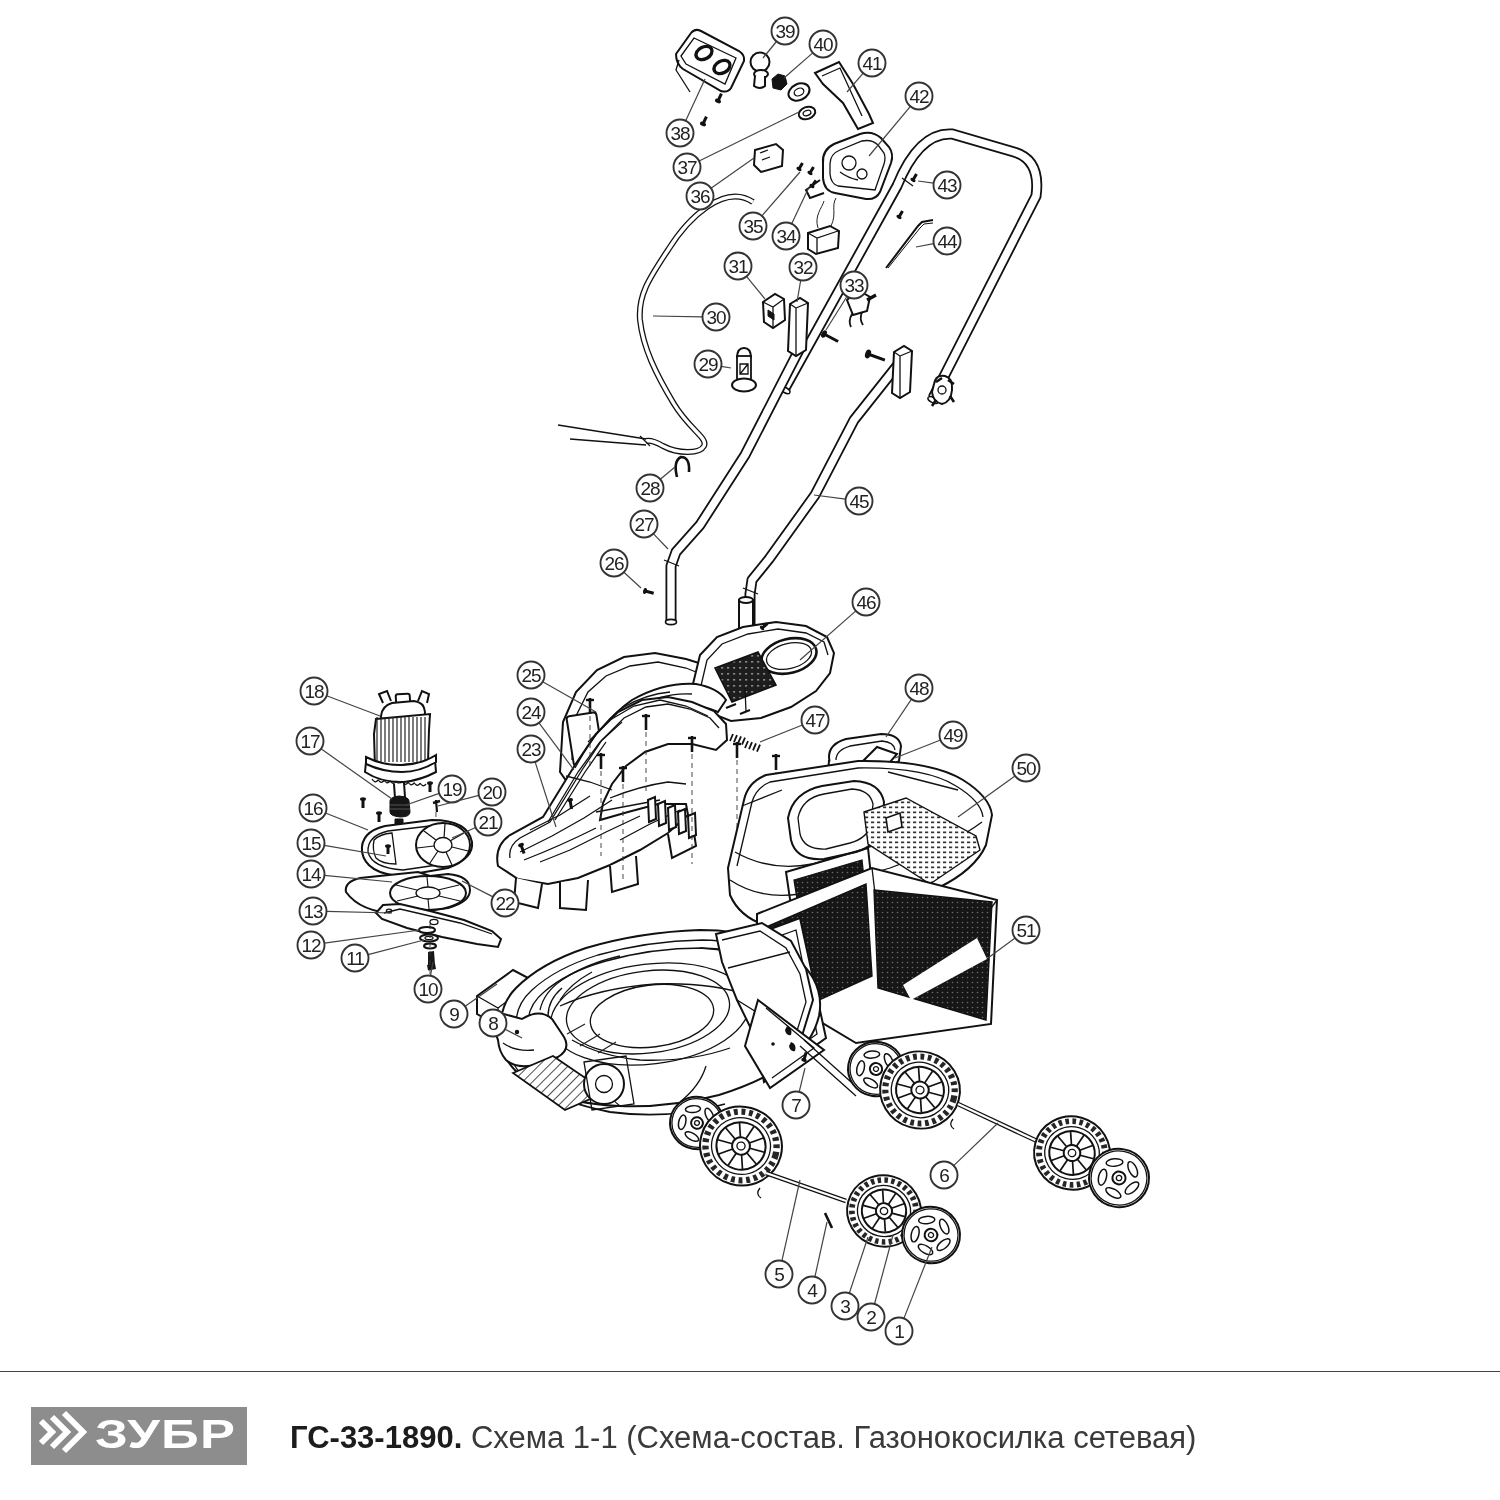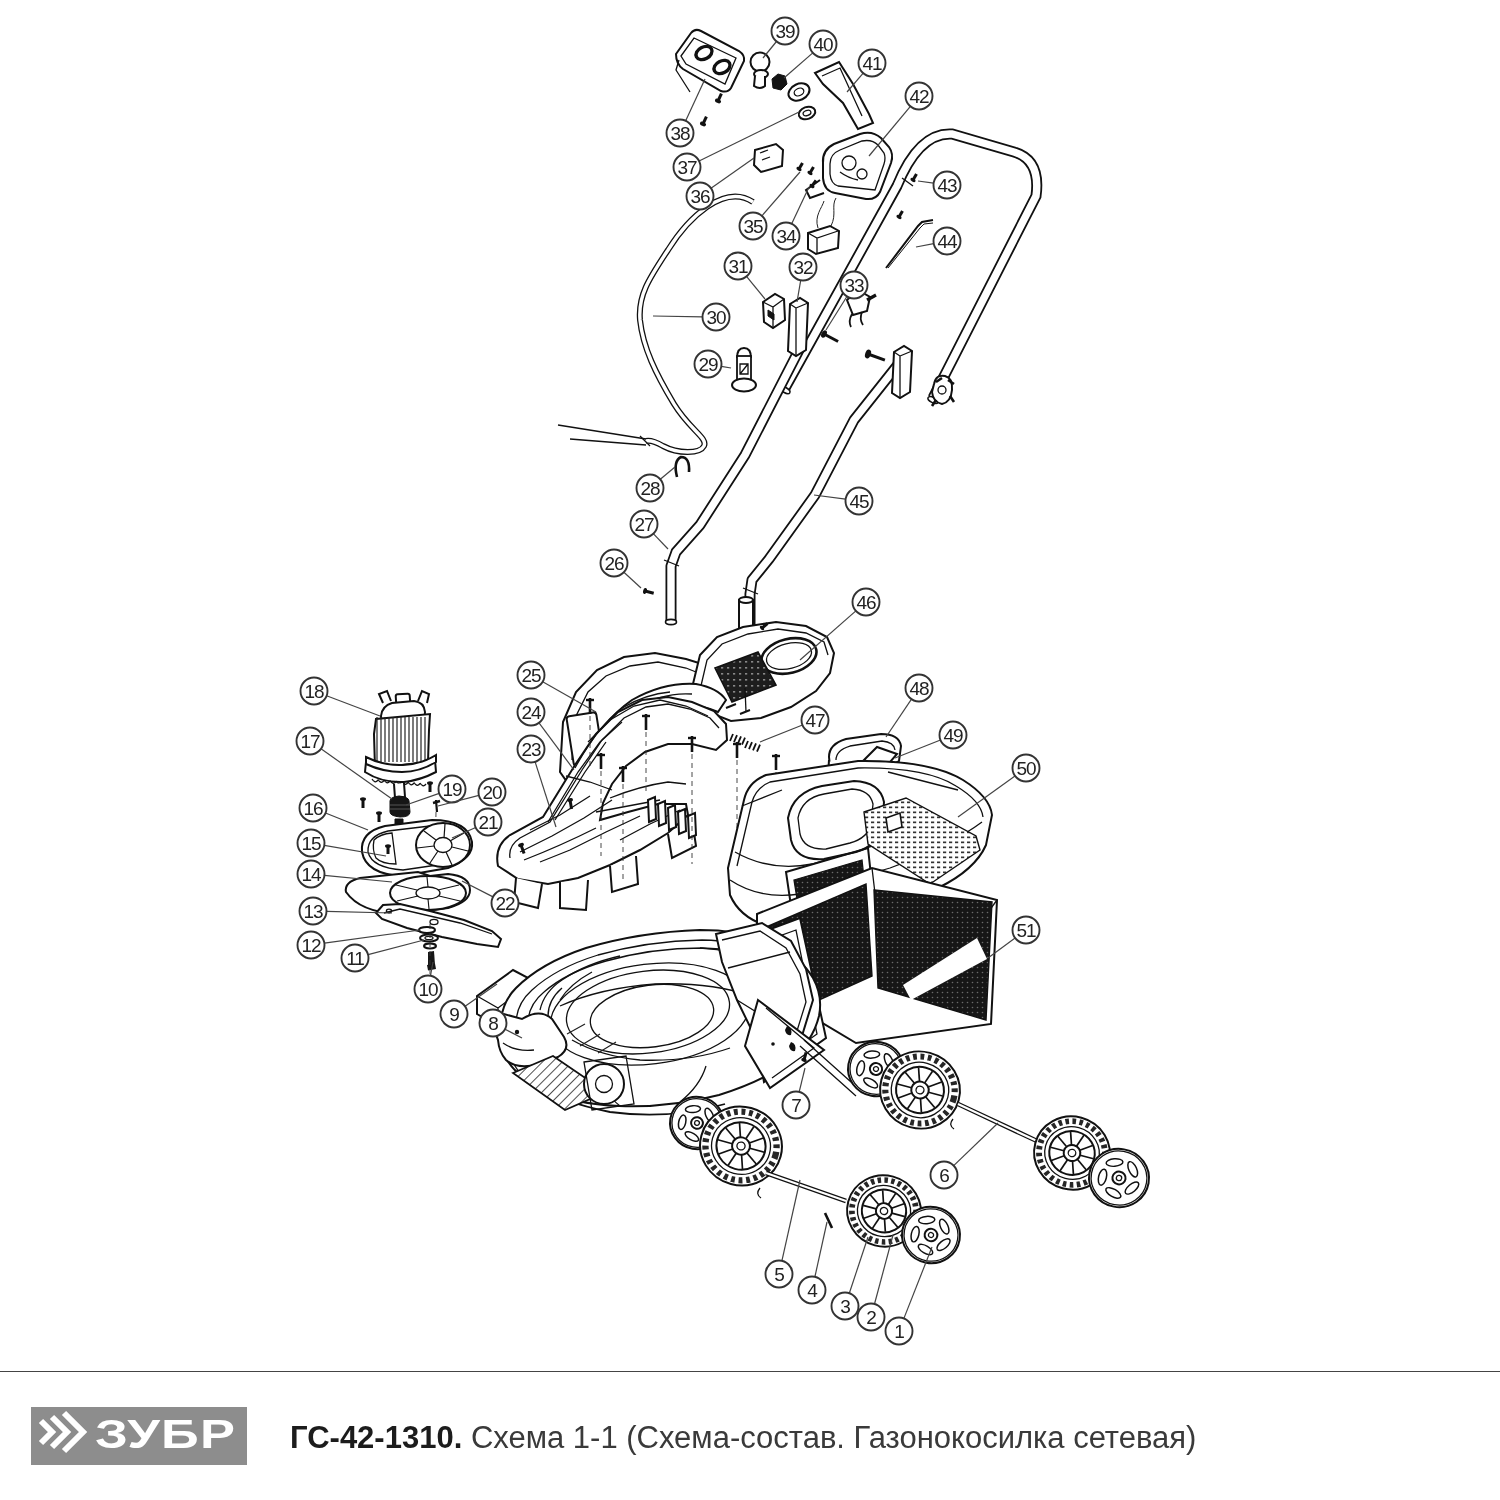--- a/index.html
+++ b/index.html
@@ -779,13 +779,13 @@
 <path d="M21,10 L36,25 L21,40"></path>
 <path d="M33,6 L52,25 L33,44"></path>
 </g>
 
 <g transform="translate(64 0) scale(1.28 1)">
       <text x="0" y="41" style="font:bold 41px 'Liberation Sans',sans-serif;fill:#fff;letter-spacing:1px">ЗУБР</text>
     </g>
 </svg>
 
 <div style="position:absolute;left:290px;top:1420px;font:31px 'Liberation Sans',sans-serif;color:#3a3a3a;white-space:nowrap">
-<span style="font-weight:bold;color:#1c1c1c">ГС-42-1310.</span> Схема 1-1 (Схема-состав. Газонокосилка сетевая)</div>
+<span style="font-weight:bold;color:#1c1c1c">ГС-33-1890.</span> Схема 1-1 (Схема-состав. Газонокосилка сетевая)</div>
 
 </body></html>

